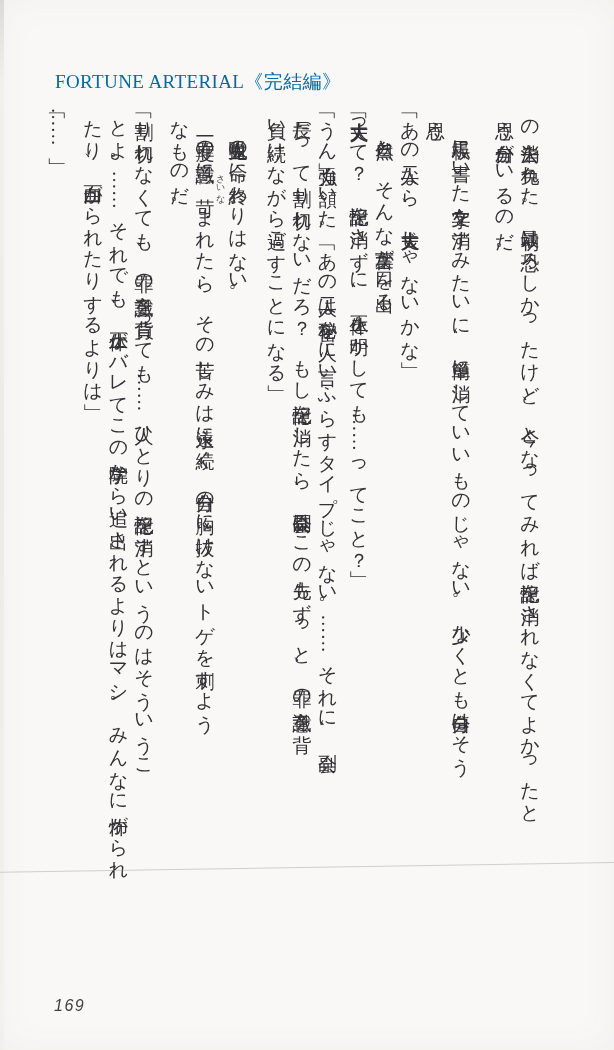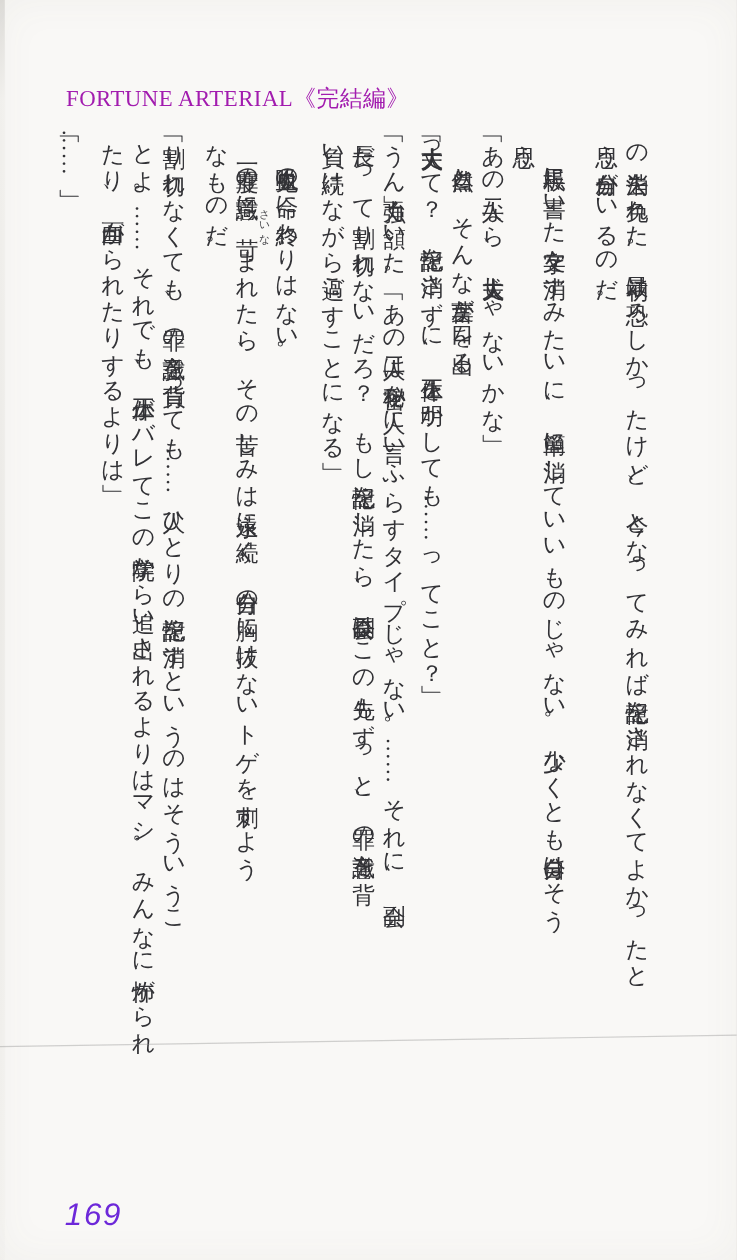--- a/index.html
+++ b/index.html
@@ -20,21 +20,21 @@
       rgba(110,105,98,0.18), rgba(110,105,98,0.03) 8%,
       rgba(110,105,98,0.07) 45%, rgba(110,105,98,0.02) 100%);
     pointer-events: none;
   }
   .running-head {
     position: absolute;
     left: 55px;
     top: 69px;
     font-size: 19px;
     letter-spacing: 0.4px;
-    color: #a21caf;
+    color: #0369a1;
     white-space: nowrap;
   }
   .text-block {
     position: absolute;
     top: 107px;
     right: 71px;
     height: 845px;
     writing-mode: vertical-rl;
     text-orientation: mixed;
     font-size: 19px;
@@ -63,23 +63,23 @@
     transform: rotate(-0.9deg);
     transform-origin: right center;
     pointer-events: none;
   }
   .folio {
     position: absolute;
     left: 54px;
     top: 997px;
     font-family: "Liberation Sans", "DejaVu Sans", sans-serif;
     font-style: italic;
-    font-size: 26px;
+    font-size: 16px;
     letter-spacing: 1.5px;
-    color: #6d28d9;
+    color: #404040;
   }
 </style>
 </head>
 <body>
 
 <div class="page">
   <div class="edge-shade"></div>
   <div class="running-head">FORTUNE ARTERIAL《完結編》</div>
   <div class="text-block" id="textBlock">
       <p>の消去を免れた。最初は恐ろしかったけど、今となってみれば記憶を消されなくてよかったと</p>

